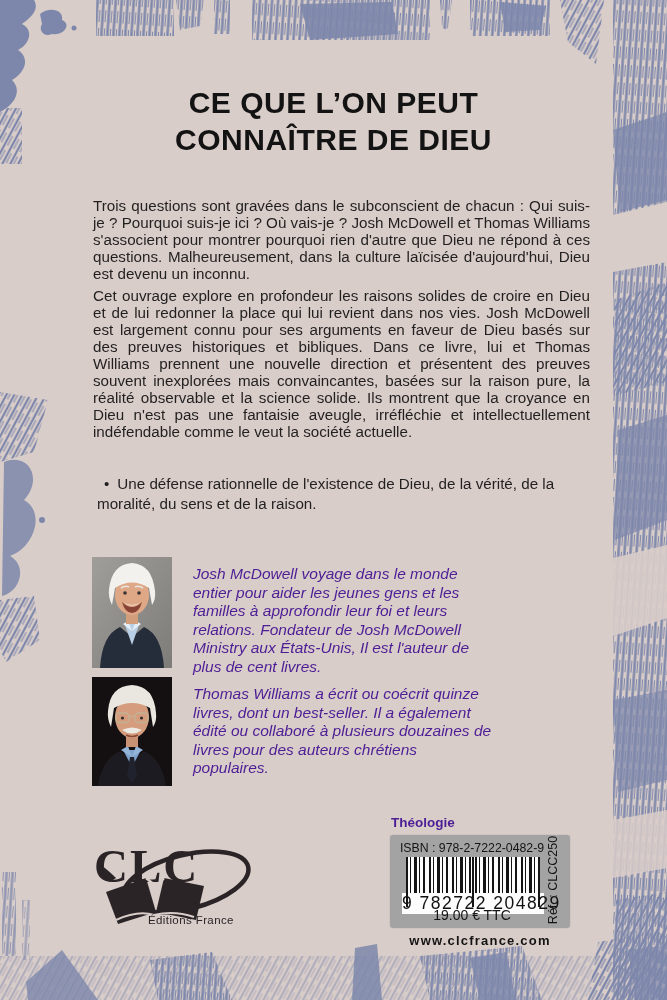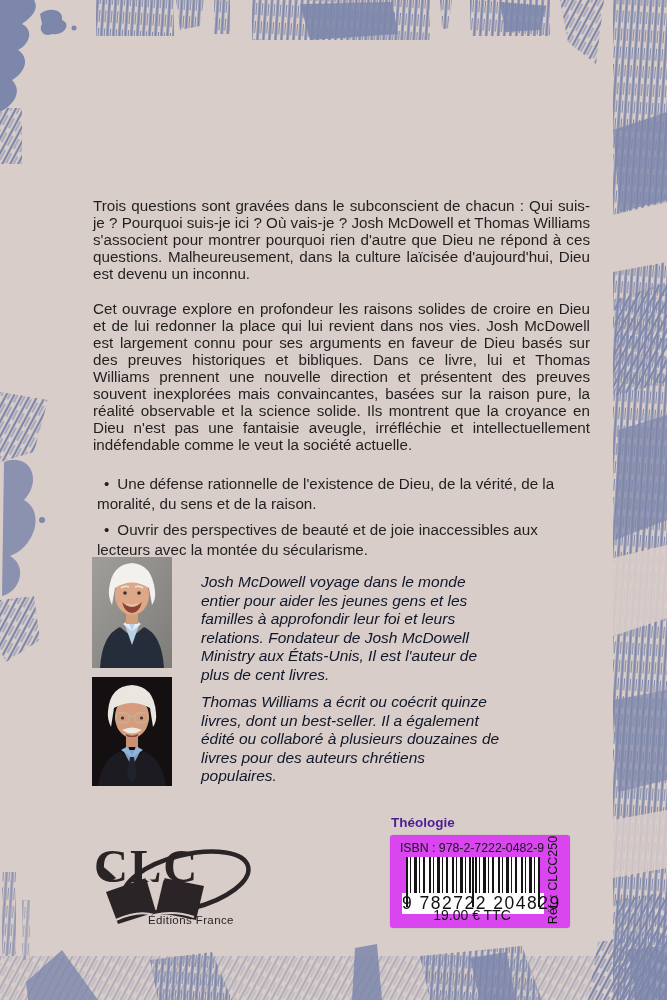--- a/index.html
+++ b/index.html
@@ -23,21 +23,21 @@
     color:#131313;
   }
   .para{
     position:absolute;left:85px;width:497px;
     font-size:15.2px;line-height:17px;
     text-align:justify;
     color:#211f20;
     margin:8px;
   }
   .para-1{top:189px;}
-  .para-2{top:292px;}
+  .para-2{top:279px;}
 
   .bullet{
     position:absolute;left:85px;width:497px;
     font-size:15.2px;line-height:19.5px;
     text-indent:7px;margin:12px;color:#211f20;
   }
   .bullet-1{top:462px;}
   .bullet-2{top:508px;}
   .bullet .bm{margin-right:8px;}
 
@@ -45,38 +45,38 @@
   .author-row-1{top:557px;}
   .author-row-2{top:677px;}
   .portrait{
     position:absolute;left:0;top:0;width:80px;
     display:block;
   }
   .author-bio{
     position:absolute;left:93px;top:0;width:300px;
     font-style:italic;
     font-size:15.5px;line-height:18.5px;
-    color:#0f172a;margin:16px;
+    color:#4c1d95;margin:8px;
   }
 
   .clc-logo{position:absolute;left:86px;top:836px;width:170px;height:96px;}
   .clc-logo text{fill:#2a2427;}
   .clc-wordmark{
     font-family:"Liberation Serif",serif;
     font-weight:bold;font-size:47px;letter-spacing:2px;
   }
   .clc-tagline{font-family:"Liberation Sans",sans-serif;font-size:11.5px;letter-spacing:.4px;}
 
   .category-label{
     position:absolute;left:391px;top:815px;
     font-size:13.5px;font-weight:bold;color:#4c1d95;
   }
   .sales-box{
     position:absolute;left:390px;top:835px;width:180px;height:93px;
-    background:#d946ef;border-radius:3px;
+    background:#a3a3a3;border-radius:3px;
     box-shadow:0 0 0 1px rgba(0,0,0,.04);
   }
   .isbn-line{
     position:absolute;left:8px;top:6px;width:148px;
     text-align:center;font-size:12.3px;color:#141414;white-space:nowrap;
   }
   .barcode{
     position:absolute;left:12px;top:22px;width:142px;height:62px;
   }
   .bars{
@@ -164,26 +164,29 @@
     <rect x="0" y="956" width="667" height="44" fill="url(#dh)" opacity="0.45"></rect>
     <polygon points="26,982 62,950 98,1000 28,1000" fill="#7d87ab" opacity="0.8"></polygon>
     <polygon points="150,960 212,952 232,1000 158,1000" fill="url(#vh)"></polygon>
     <polygon points="355,948 377,944 382,1000 352,1000" fill="#7d87ab" opacity="0.85"></polygon>
     <polygon points="420,956 522,946 542,1000 430,1000" fill="url(#vh)"></polygon>
     <polygon points="470,958 506,952 516,1000 480,1000" fill="#7d87ab" opacity="0.8"></polygon>
     <polygon points="598,942 667,930 667,1000 588,1000" fill="url(#dh)"></polygon>
     <polygon points="628,950 667,945 667,1000 636,1000" fill="#7d87ab" opacity="0.7"></polygon>
   </svg>
 
+  <h1 class="title" style="margin:0;">
+    <div>CE QUE L’ON PEUT</div>
+    <div>CONNAÎTRE DE DIEU</div>
+  </h1>
 
   <p class="para para-1">Trois questions sont gravées dans le subconscient de chacun : Qui suis-je ? Pourquoi suis-je ici ? Où vais-je ? Josh McDowell et Thomas Williams s'associent pour montrer pourquoi rien d'autre que Dieu ne répond à ces questions. Malheureusement, dans la culture laïcisée d'aujourd'hui, Dieu est devenu un inconnu.</p>
   <p class="para para-2">Cet ouvrage explore en profondeur les raisons solides de croire en Dieu et de lui redonner la place qui lui revient dans nos vies. Josh McDowell est largement connu pour ses arguments en faveur de Dieu basés sur des preuves historiques et bibliques. Dans ce livre, lui et Thomas Williams prennent une nouvelle direction et présentent des preuves souvent inexplorées mais convaincantes, basées sur la raison pure, la réalité observable et la science solide. Ils montrent que la croyance en Dieu n'est pas une fantaisie aveugle, irréfléchie et intellectuellement indéfendable comme le veut la société actuelle.</p>
 
   <p class="bullet bullet-1"><span class="bm">•</span><span>Une défense rationnelle de l'existence de Dieu, de la vérité, de la moralité, du sens et de la raison.</span></p>
-  <p class="bullet bullet-2"><span class="bm">•</span><span>Ouvrir des perspectives de beauté et de joie inaccessibles aux lecteurs avec la montée du sécularisme.</span></p>
 
   <div class="author-row author-row-1">
     <svg class="portrait" width="80" height="111" viewBox="0 0 80 111" aria-hidden="true">
       <defs>
         <linearGradient id="jbg" x1="0" y1="0" x2="1" y2="1">
           <stop offset="0" stop-color="#a09e9a"></stop>
             <stop offset="1" stop-color="#7e7c79"></stop>
         </linearGradient>
       </defs>
       <rect width="80" height="111" fill="url(#jbg)"></rect>
@@ -247,14 +250,15 @@
       <div class="bars"></div>
       <div class="barcode-digits">9 782722 204829</div>
       <div class="guard guard-left"></div>
       <div class="guard guard-mid"></div>
       <div class="guard guard-right"></div>
     </div>
     <div class="price-line">19.00 € TTC</div>
     <div class="ref-vertical">Réf. : CLCC250</div>
   </div>
 
+  <div class="website">www.clcfrance.com</div>
 
 </div>
 
 </body></html>

